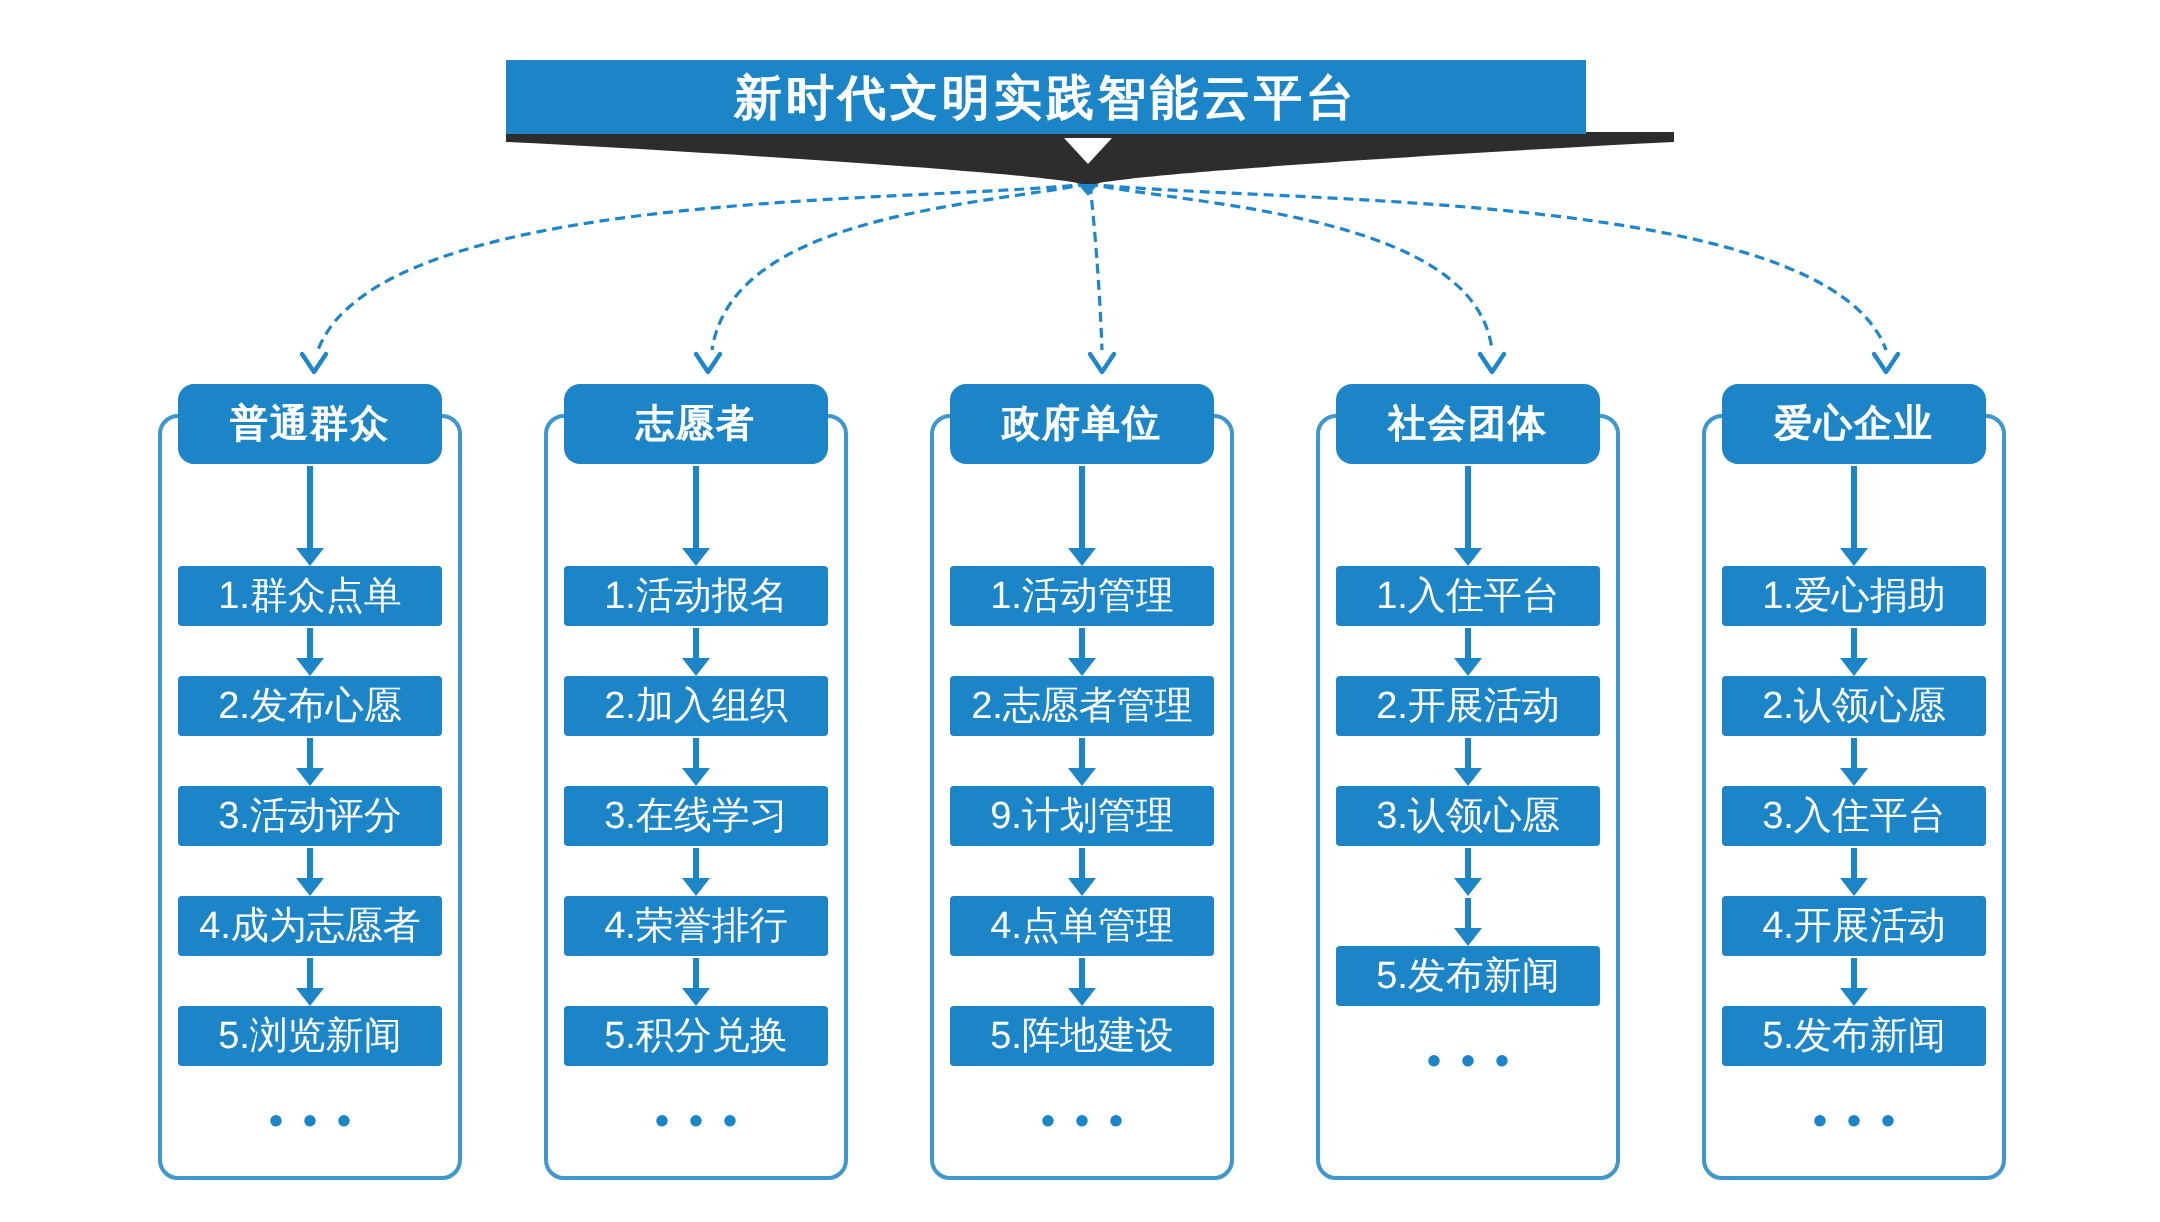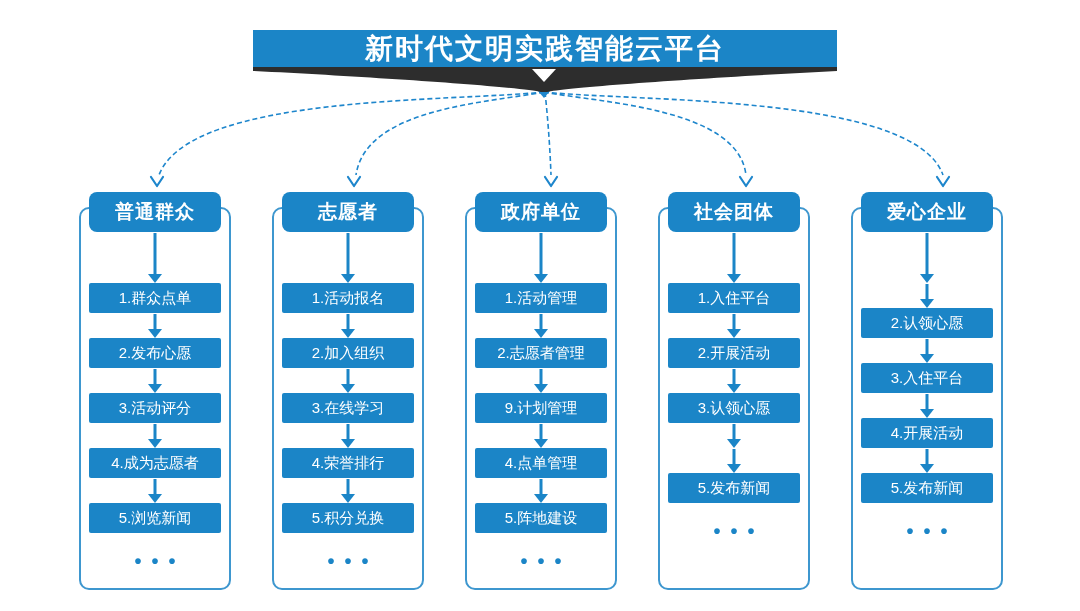--- a/index.html
+++ b/index.html
@@ -8,23 +8,23 @@
     --arrow-blue:#1e86cc;
     --ribbon-dark:#2d2d2d;
     --white:#ffffff;
   }
   html,body{margin:0;padding:0;background:#ffffff;}
   body{font-family:"Liberation Sans","DejaVu Sans",sans-serif;}
   .stage{position:relative;width:1080px;height:611px;background:#ffffff;overflow:hidden;}
 
   
   .banner{
-    position:absolute;left:253px;top:30px;width:584px;height:37px;
+    position:absolute;left:253px;top:30px;width:540px;height:37px;
     background:var(--blue);color:var(--white);
-    font-size:28px;font-weight:700;letter-spacing:2px;
+    font-size:24px;font-weight:700;letter-spacing:2px;
     display:flex;align-items:center;justify-content:center;z-index:3;
   }
   .ribbon-svg{position:absolute;left:0;top:0;width:1080px;height:100px;z-index:2;}
   .fan-svg{position:absolute;left:0;top:0;width:1080px;height:200px;z-index:1;}
 
   
   .columns{position:absolute;left:79px;top:192px;display:flex;gap:41px;z-index:2;}
   .column{position:relative;width:152px;height:398px;display:flex;flex-direction:column;align-items:center;}
   .frame{
     position:absolute;left:0;right:0;top:15px;bottom:0;
@@ -32,21 +32,21 @@
   }
   .chip{
     position:relative;z-index:1;width:132px;height:40px;flex:0 0 40px;
     background:var(--blue);border-radius:8px;color:var(--white);
     font-size:19px;font-weight:700;letter-spacing:1px;
     display:flex;align-items:center;justify-content:center;
   }
   .step{
     position:relative;z-index:1;width:132px;height:30px;flex:0 0 30px;
     background:var(--blue);border-radius:2px;color:var(--white);
-    font-size:15px;display:flex;align-items:center;justify-content:center;white-space:nowrap;text-align:right;
+    font-size:19px;display:flex;align-items:center;justify-content:center;white-space:nowrap;text-align:right;
   }
   .arrow{position:relative;z-index:1;width:16px;}
   .arrow.tall{height:51px;flex:0 0 51px;}
   .arrow.short{height:25px;flex:0 0 25px;}
   .arrow::before{
     content:"";position:absolute;left:50%;transform:translateX(-50%);
     top:1px;bottom:8px;width:3px;background:var(--blue);
   }
   .arrow::after{
     content:"";position:absolute;left:50%;transform:translateX(-50%);bottom:0;
@@ -150,20 +150,21 @@
       <div class="arrow short"></div>
       <div class="arrow short"></div>
       <div class="step">5.发布新闻</div>
       <div class="dots">•••</div>
     </section>
 
     <section class="column">
       <div class="frame"></div>
       <header class="chip">爱心企业</header>
       <div class="arrow tall"></div>
+      <div class="step">1.爱心捐助</div>
       <div class="arrow short"></div>
       <div class="step">2.认领心愿</div>
       <div class="arrow short"></div>
       <div class="step">3.入住平台</div>
       <div class="arrow short"></div>
       <div class="step">4.开展活动</div>
       <div class="arrow short"></div>
       <div class="step">5.发布新闻</div>
       <div class="dots">•••</div>
     </section>

